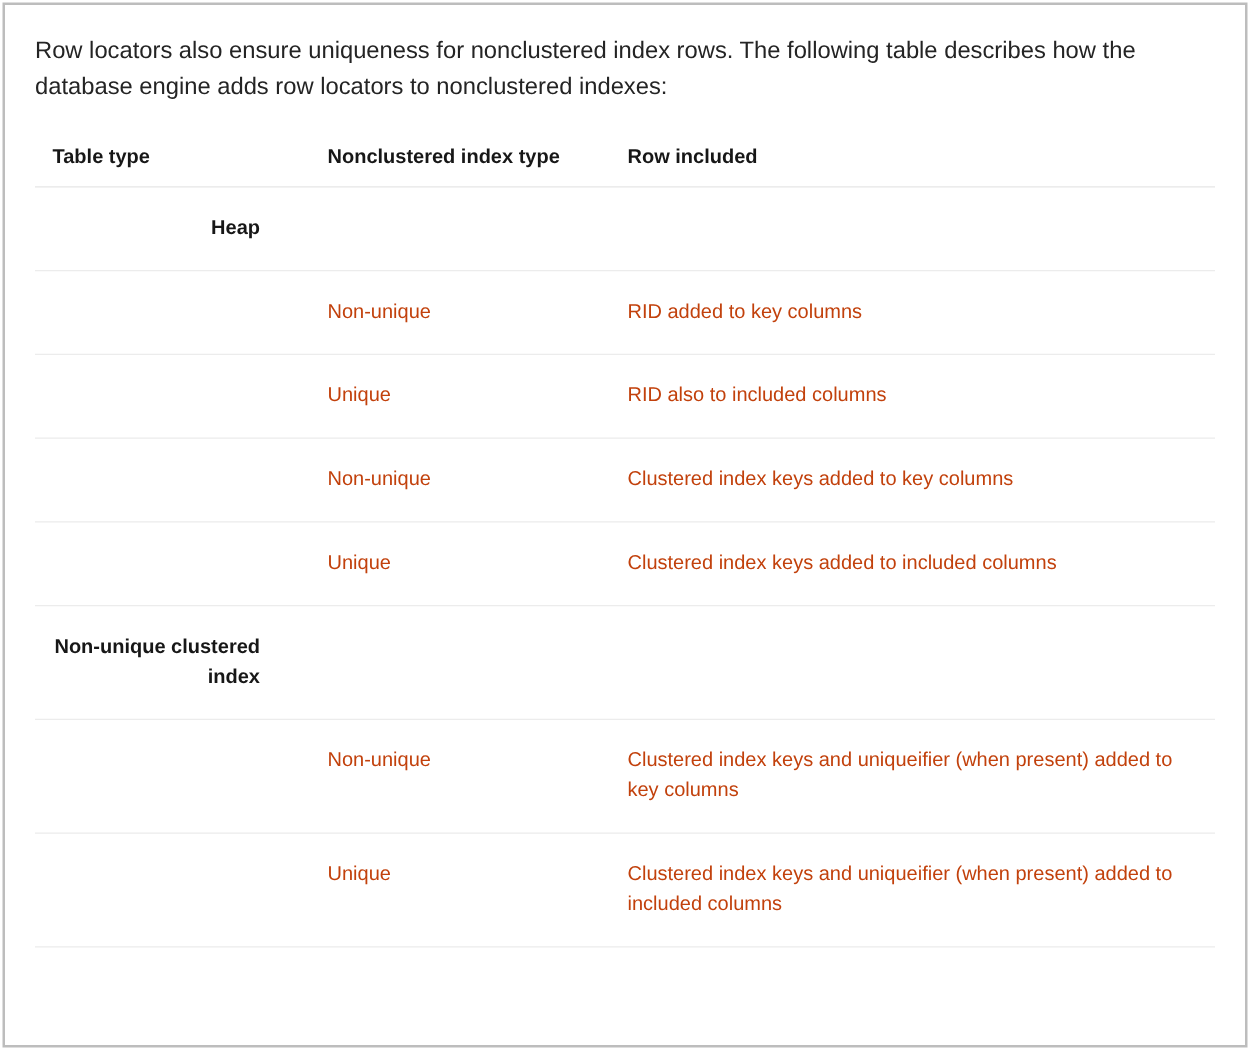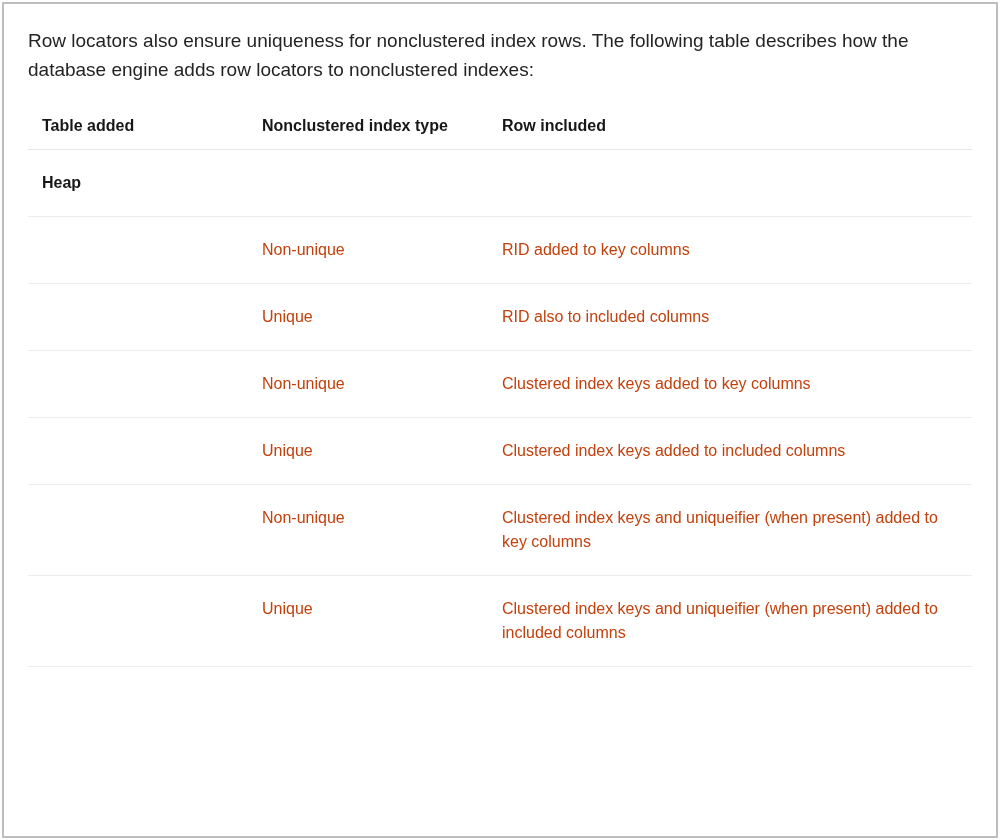--- a/index.html
+++ b/index.html
@@ -54,35 +54,36 @@
       vertical-align: top;
       border-bottom: 1px solid #ececec;
       color: #c2410c;
     }
     tbody tr.group-row td {
       font-weight: 600;
       color: #171717;
     }
     tbody tr.group-row td:first-child {
       padding-right: 40px;
+      text-align: right;
     }
     tbody td.empty {
       
     }
   </style>
 </head>
 <body>
 
 <div class="container">
   <p class="intro">Row locators also ensure uniqueness for nonclustered index rows. The following table describes how the database engine adds row locators to nonclustered indexes:</p>
 
   <table>
     <thead>
       <tr>
-        <th>Table added</th>
+        <th>Table type</th>
         <th>Nonclustered index type</th>
         <th>Row included</th>
       </tr>
     </thead>
     <tbody>
 
     <tr class="group-row">
           <td>Heap</td>
           <td class="empty"></td>
           <td class="empty"></td>
@@ -100,20 +101,25 @@
         <tr>
           <td class="empty"></td>
           <td>Non-unique</td>
           <td>Clustered index keys added to key columns</td>
         </tr>
         <tr>
           <td class="empty"></td>
           <td>Unique</td>
           <td>Clustered index keys added to included columns</td>
         </tr>
+        <tr class="group-row">
+          <td>Non-unique clustered index</td>
+          <td class="empty"></td>
+          <td class="empty"></td>
+        </tr>
         <tr>
           <td class="empty"></td>
           <td>Non-unique</td>
           <td>Clustered index keys and uniqueifier (when present) added to key columns</td>
         </tr>
         <tr>
           <td class="empty"></td>
           <td>Unique</td>
           <td>Clustered index keys and uniqueifier (when present) added to included columns</td>
         </tr>

